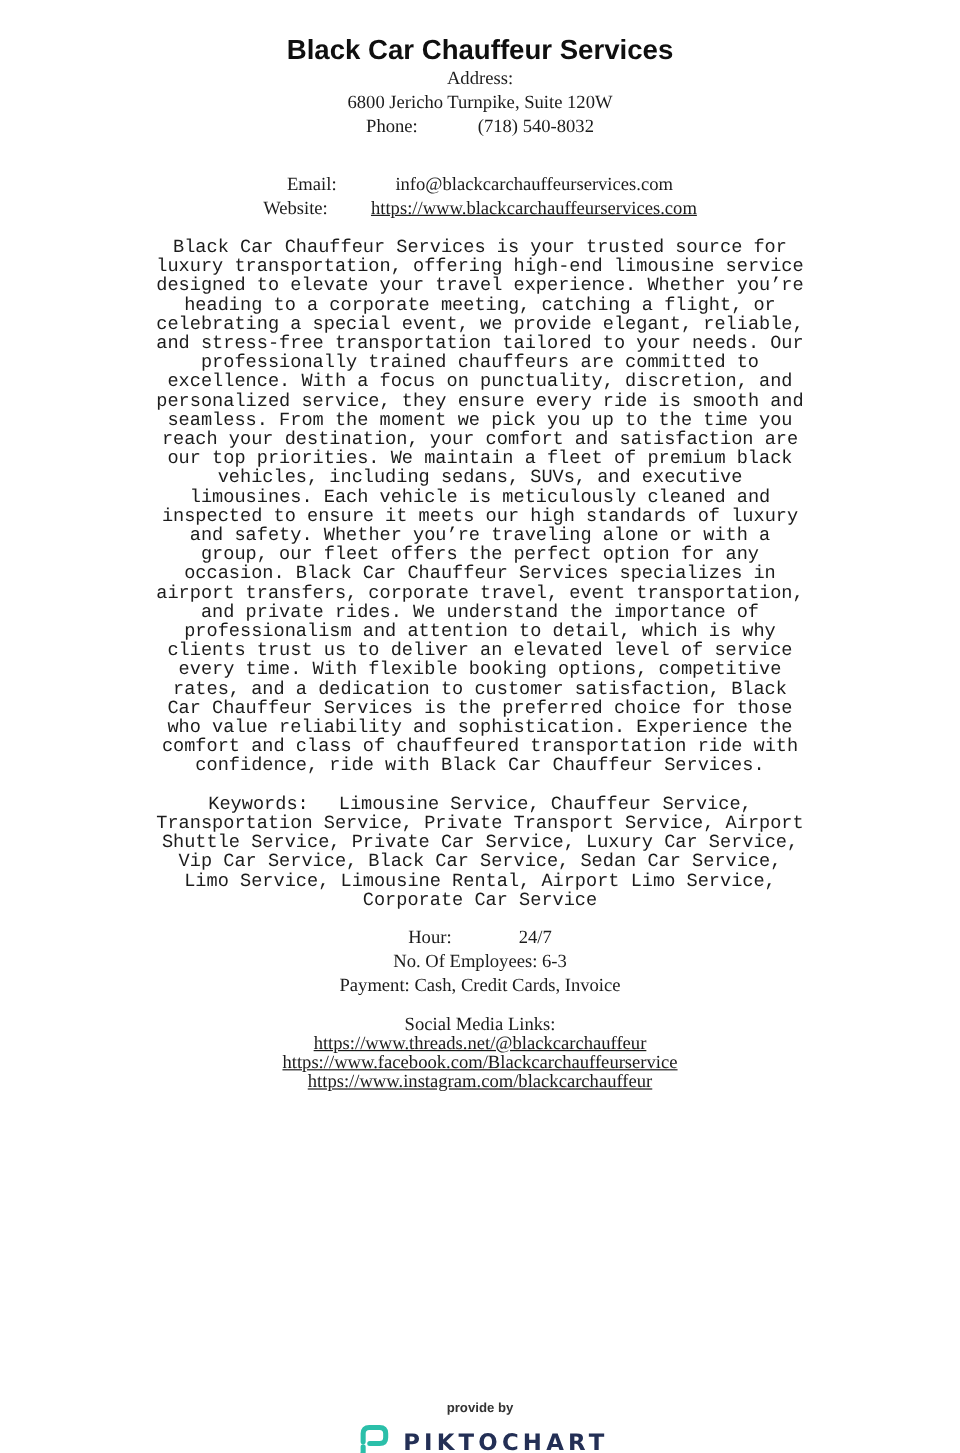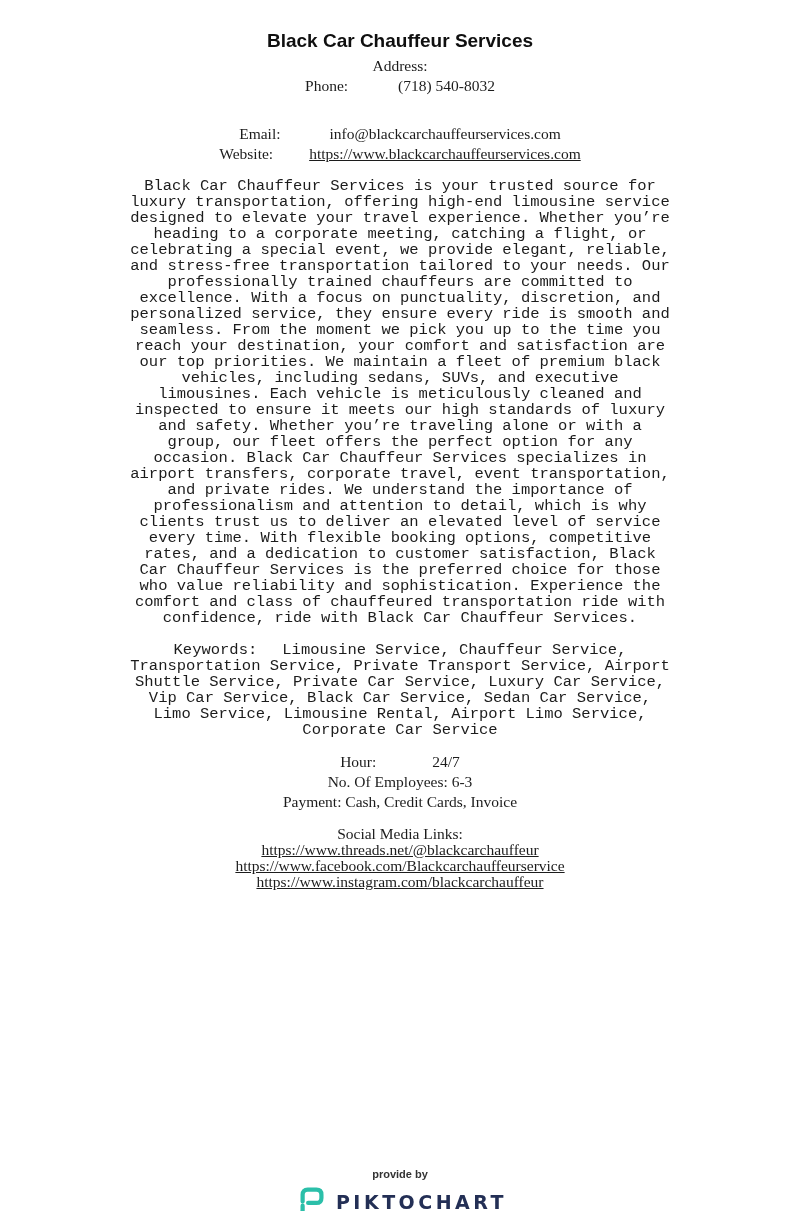--- a/index.html
+++ b/index.html
@@ -13,21 +13,21 @@
     position: relative;
     width: 800px; height: 1211px;
     font-family: "Liberation Serif", "DejaVu Serif", serif;
     color: #1c1c1c;
   }
   .doc-title {
     margin: 28px auto 0;
     text-align: center;
     font-family: "Liberation Sans", "DejaVu Sans", sans-serif;
     font-weight: 700;
-    font-size: 19px;
+    font-size: 23px;
     line-height: 26px;
     color: #0f0f0f;
   }
   .content {
     width: 545px;
     margin: 0 auto;
     text-align: center;
     font-size: 15.5px;
   }
   .line {
@@ -89,20 +89,23 @@
 <div class="page">
 
   <h1 class="doc-title">Black Car Chauffeur Services</h1>
 
   <div class="content">
 
     <div class="line">
       <span>Address:</span>
     </div>
 
+    <div class="line">
+      <span>6800 Jericho Turnpike, Suite 120W</span>
+    </div>
 
 
     <div class="line">
       <span>Phone:</span><span class="tab tab-50"></span><span>(718) 540-8032</span>
     </div>
 
     <div class="line gap-top">
       <span>Email:</span><span class="tab tab-49"></span><span>info@blackcarchauffeurservices.com</span>
     </div>
 

